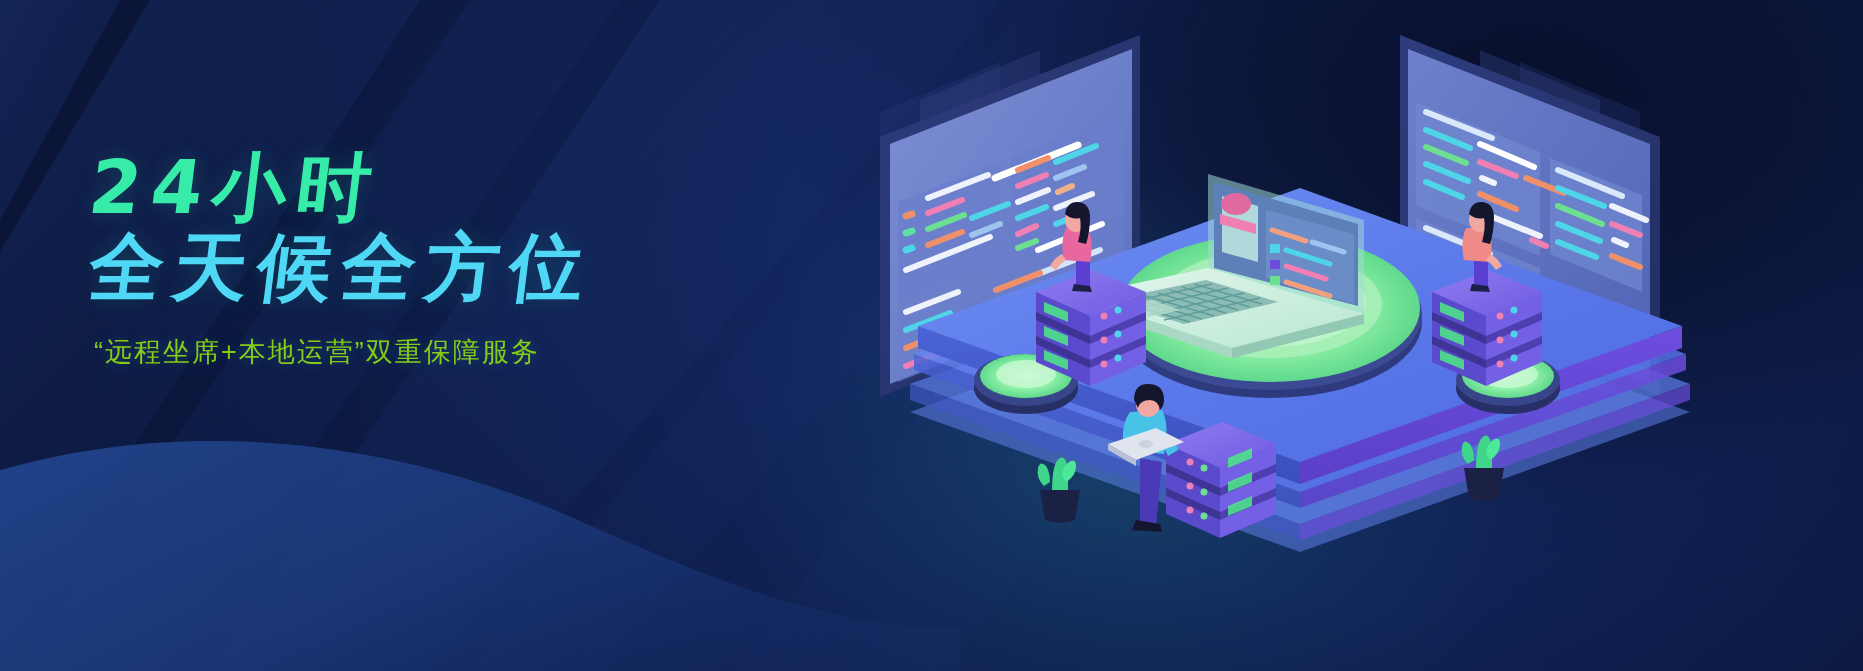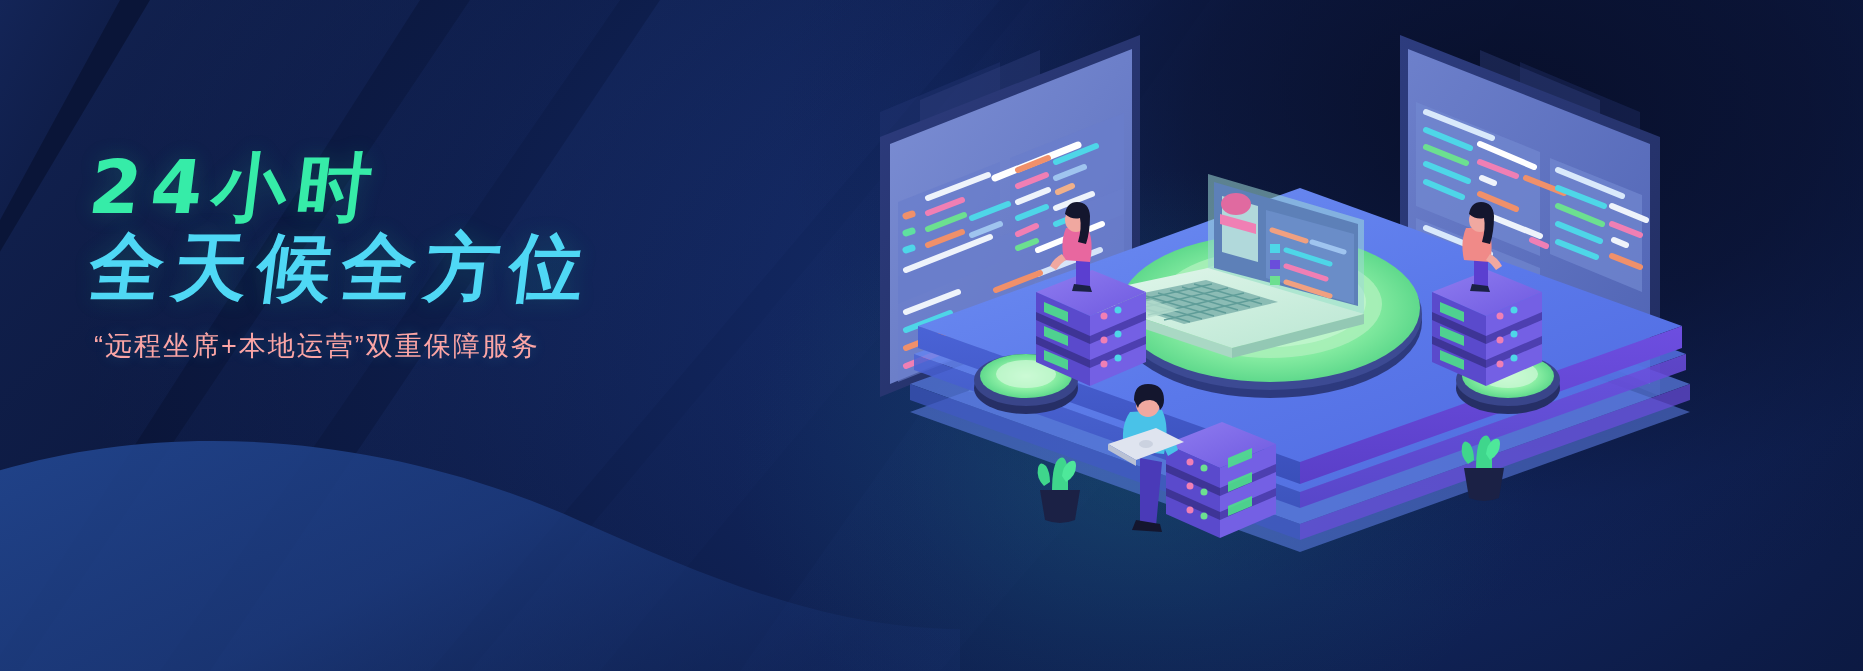--- a/index.html
+++ b/index.html
@@ -27,21 +27,21 @@
   .copy{position:absolute;left:90px;top:150px;width:760px;}
   .headline{margin:0;line-height:1.0;}
   .hl-line{
     display:block;font-weight:900;font-size:74px;letter-spacing:10px;
     font-family:"DejaVu Sans","Liberation Sans",sans-serif;
     transform:skewX(-7deg);text-shadow:0 0 22px rgba(40,220,170,0.18);
   }
   .hl-1{color:#36ECA8;margin-bottom:6px;}
   .hl-2{color:#4FD8F5;}
   .subtitle{
-    margin:24px 0 0 4px;font-size:27px;letter-spacing:2px;color:#fca5a5;
+    margin:30px 0 0 4px;font-size:27px;letter-spacing:2px;color:#84cc16;
     font-family:"Liberation Sans","DejaVu Sans",sans-serif;font-weight:400;
     text-shadow:0 0 14px rgba(70,200,245,0.22);
   }
   
   .illus{position:absolute;left:840px;top:-8px;width:1010px;height:690px;}
   .illus svg{display:block;}
 </style>
 </head>
 <body>
 

